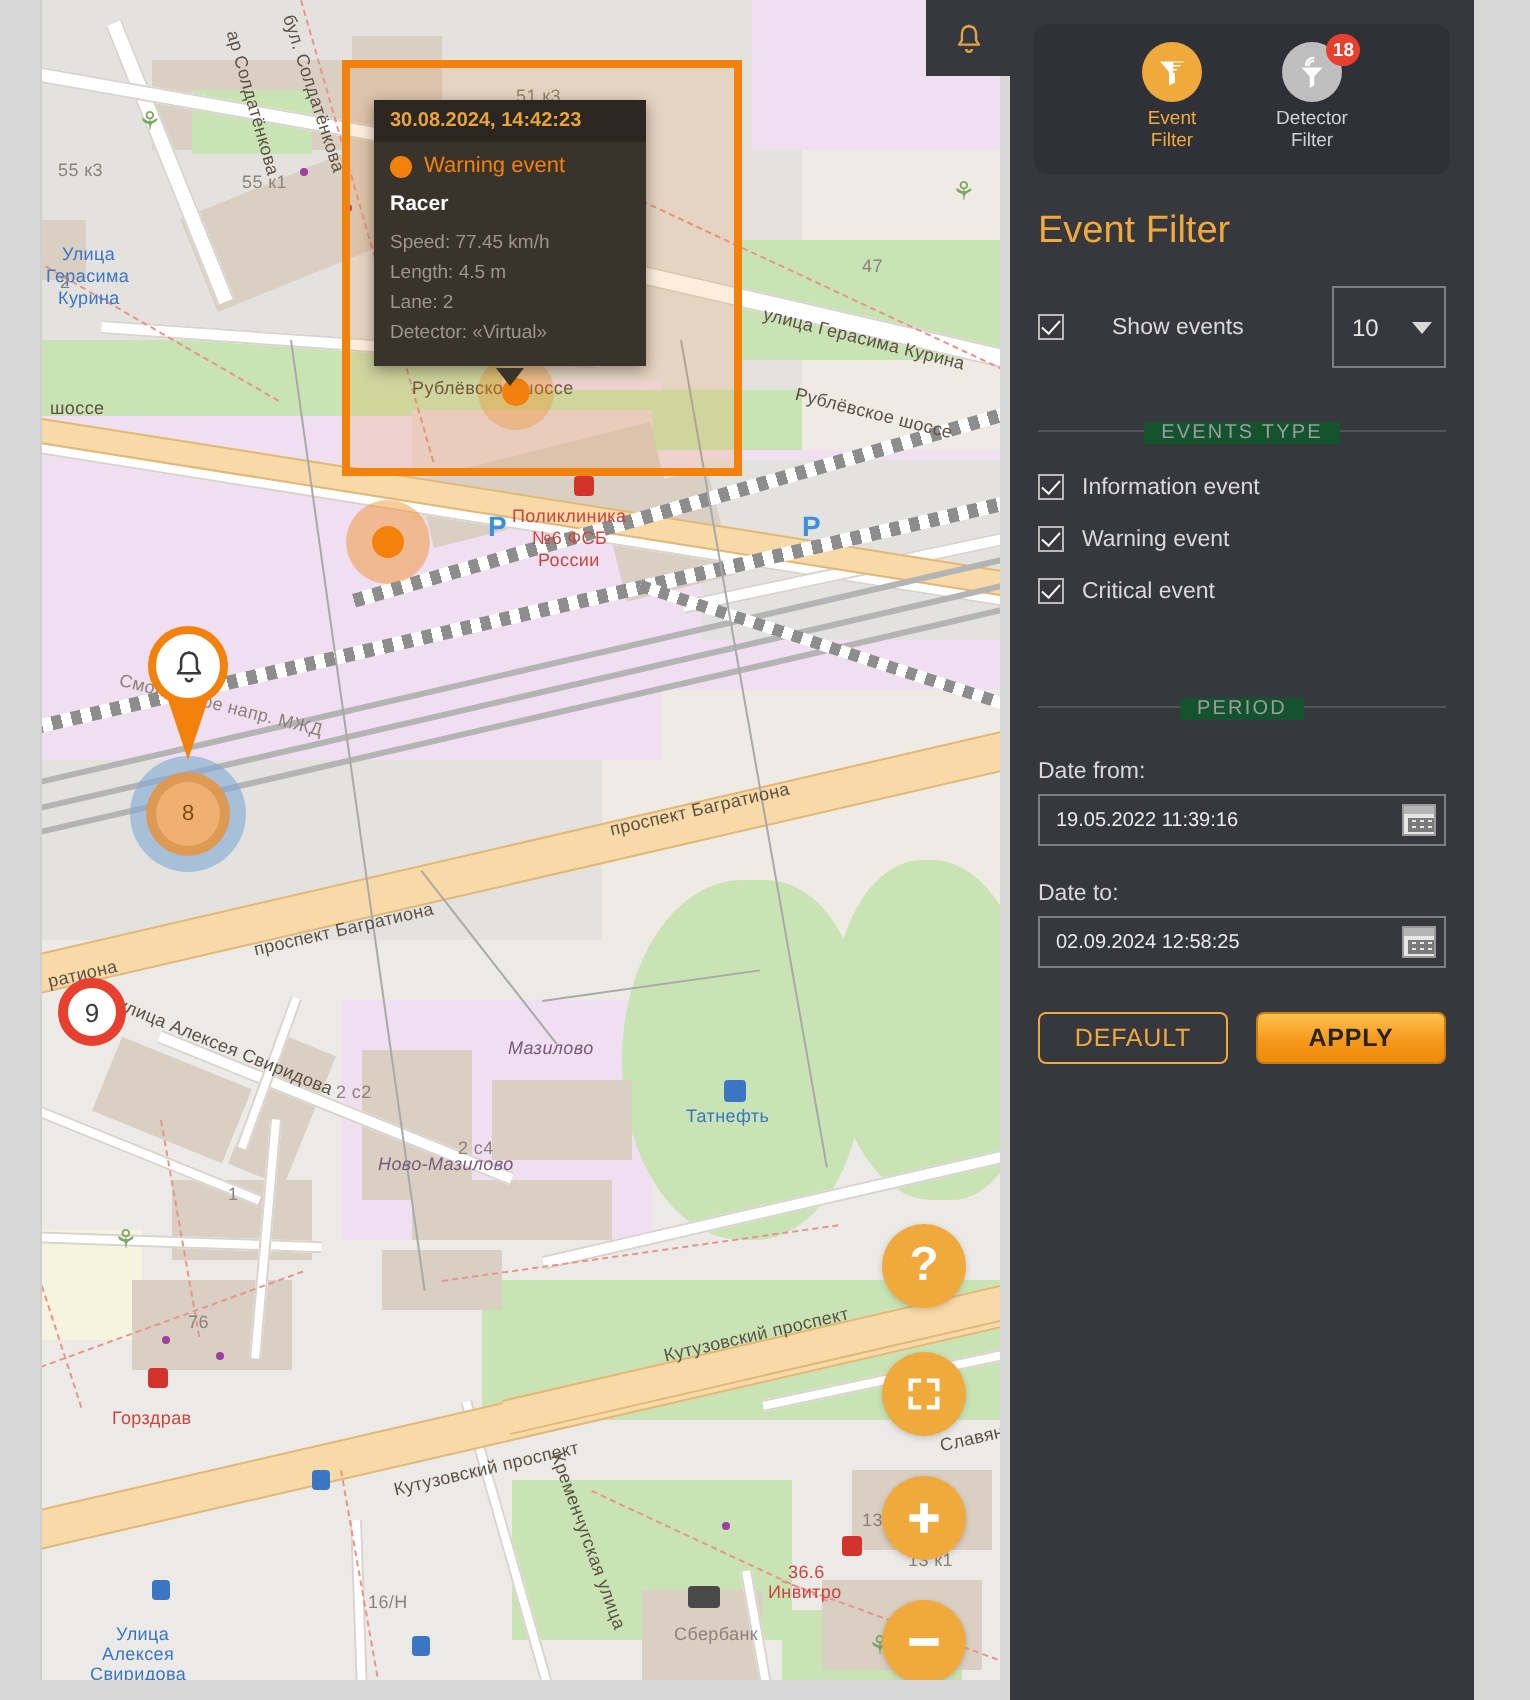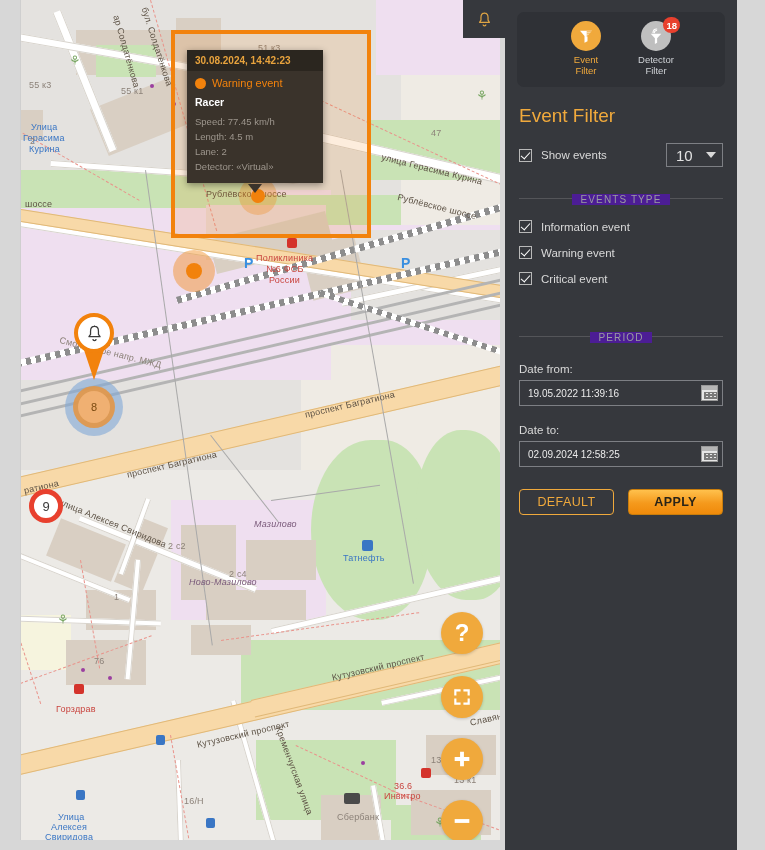--- a/index.html
+++ b/index.html
@@ -284,45 +284,45 @@
     margin:18px 0 0 14px;
     color:#f0a93c;
     font-size:19px;
   }
 
   .row-show {
     display:flex; align-items:center;
     margin:16px 14px 0 14px;
     justify-content:space-between;
   }
-  .ckwrap { display:flex; align-items:center; gap:9px; cursor:pointer; }
+  .ckwrap { display:flex; align-items:center; gap:24px; cursor:pointer; }
   .ck {
     width:13px;height:13px;
     border:1px solid #b9b9b9;
     background:#36383d;
     position:relative;
     flex:none;
   }
   .ck.on::after {
     content:"";
     position:absolute;
     left:3px; top:0px;
     width:4px;height:8px;
     border:solid #ffffff;
     border-width:0 1.6px 1.6px 0;
     transform:rotate(42deg);
   }
   .ck-label { font-size:11.5px; color:#d9d9d9; }
 
   #count-select {
-    width:57px; height:24px;
+    width:57px; height:41px;
     background:#36383d;
     border:1px solid #7d7f84;
     color:#e2e2e2;
-    font-size:15px;
+    font-size:12px;
     display:flex; align-items:center; justify-content:space-between;
     padding:0 6px 0 9px;
     cursor:pointer;
   }
   .chev {
     width:0;height:0;
     border-left:5px solid transparent;
     border-right:5px solid transparent;
     border-top:6px solid #d9d9d9;
   }
@@ -332,21 +332,21 @@
     position:relative;
     text-align:center;
   }
   .sect .line {
     position:absolute; left:0; right:0; top:50%;
     border-top:1px solid #545559;
   }
   .sect .cap {
     position:relative;
     display:inline-block;
-    background:#4c1d95;
+    background:#14532d;
     padding:0 9px;
     color:#9b9da1;
     font-size:10px;
     letter-spacing:1.1px;
   }
 
   .ck-row { display:flex; align-items:center; gap:9px; margin:13px 14px 0 14px; cursor:pointer; }
 
   .field-label { margin:18px 14px 5px 14px; font-size:11.5px; color:#d9d9d9; }
   .field {

